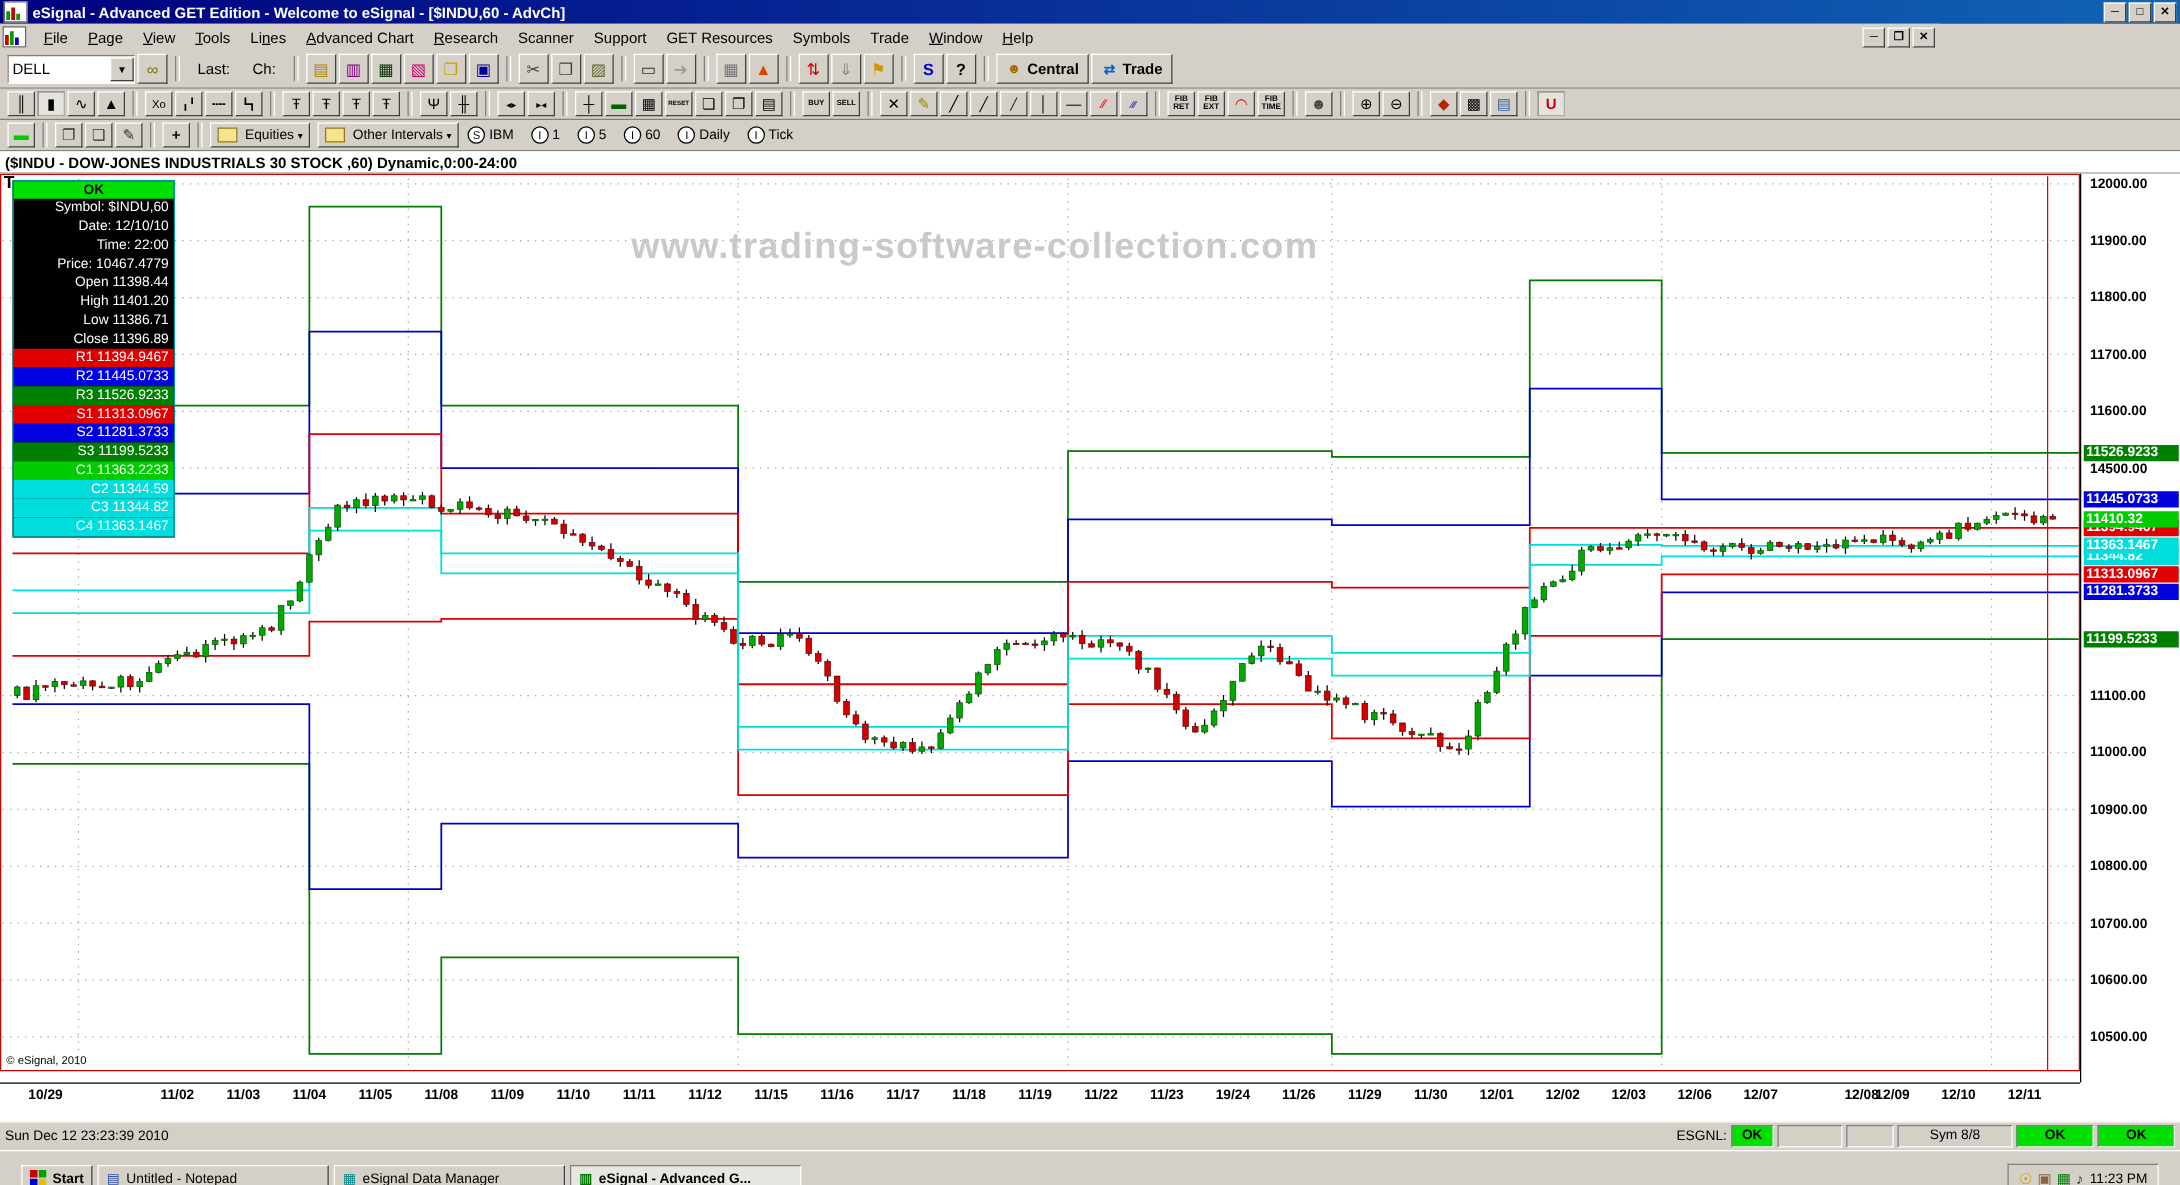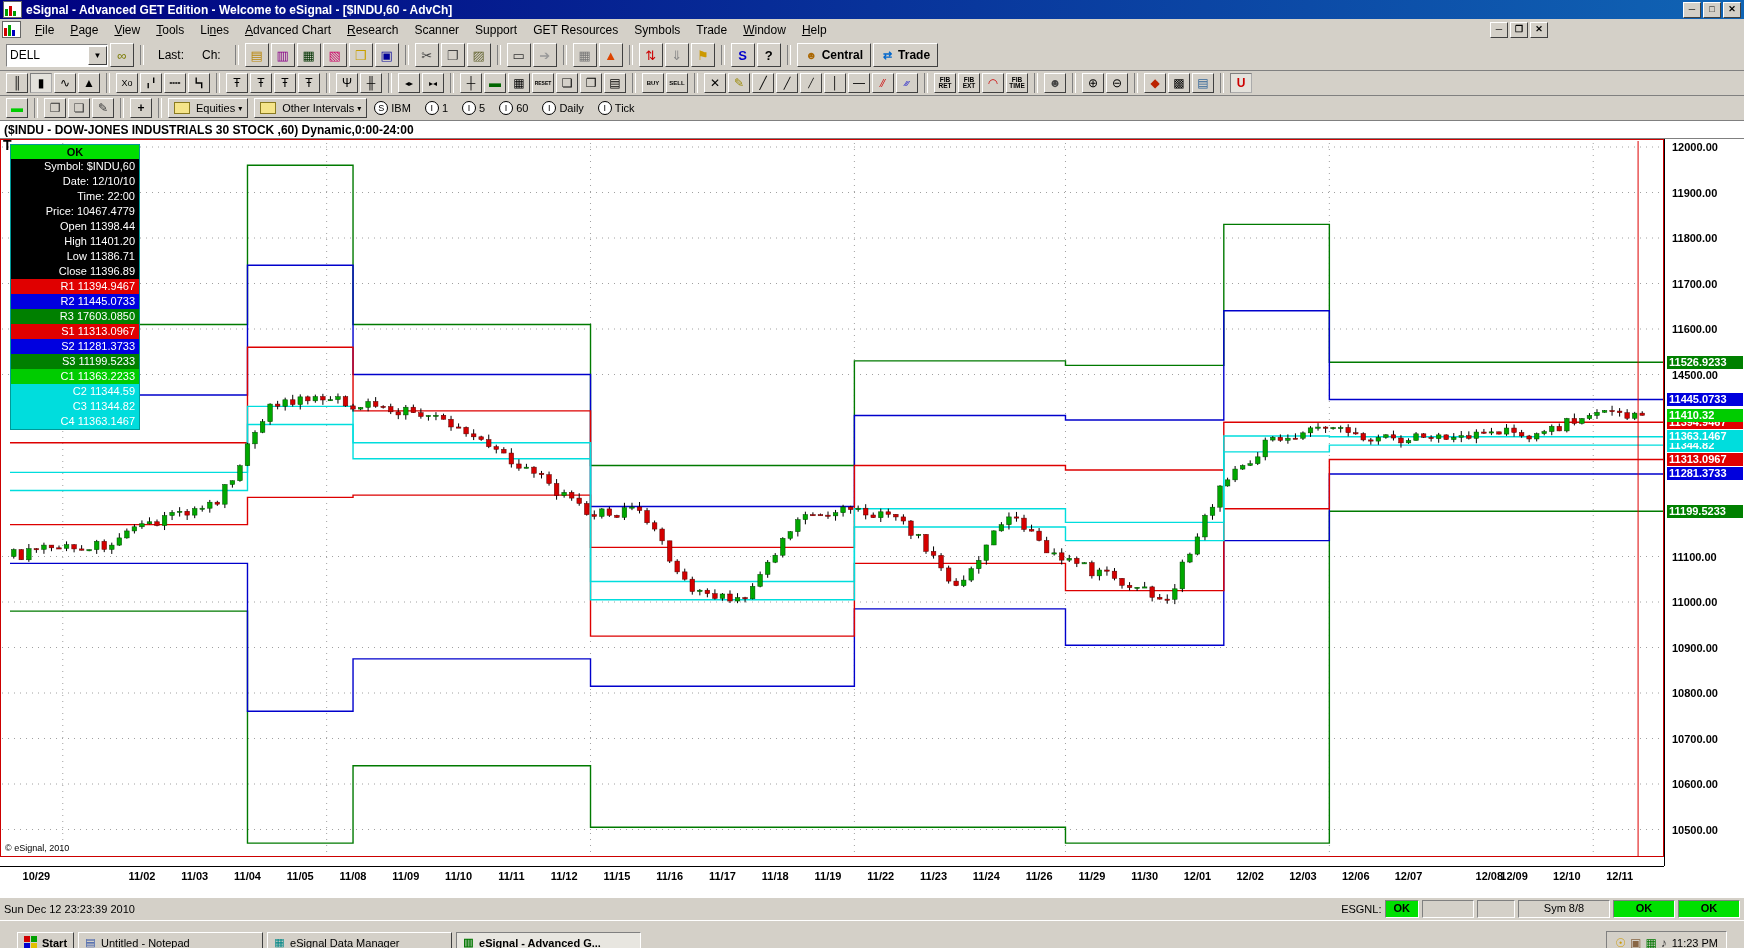--- a/index.html
+++ b/index.html
@@ -889,37 +889,38 @@
         <line x1="1627.152073732719" x2="1627.152073732719" y1="270.14779609910096" y2="281.0060415674648" stroke="#000" stroke-width="1"></line>
         <rect x="1624.852073732719" y="273.69855920771596" width="4.6" height="5.564286594679231" fill="#d40000" stroke="#550000" stroke-width="0.5"></rect>
         <line x1="1634.6912442396313" x2="1634.6912442396313" y1="272.88512744124614" y2="281.05762971073256" stroke="#000" stroke-width="1"></line>
         <rect x="1632.3912442396313" y="274.1395153316814" width="4.6" height="5.123330470713768" fill="#00a800" stroke="#004400" stroke-width="0.5"></rect>
         <line x1="1642.2304147465436" x2="1642.2304147465436" y1="272.2373127377426" y2="276.5268421491849" stroke="#000" stroke-width="1"></line>
         <rect x="1639.9304147465436" y="274.1395153316814" width="4.6" height="2.1648846683187344" fill="#d40000" stroke="#550000" stroke-width="0.5"></rect>
       </g>
       <line x1="1638.083870967742" y1="2" x2="1638.083870967742" y2="717" stroke="#dd0000" stroke-width="1"></line>
       <rect x="0.5" y="0.5" width="1663" height="717" fill="none" stroke="#cc0000" stroke-width="1"></rect>
     </svg>
+  <div class="abs watermark">www.trading-software-collection.com</div>
   <div class="abs corner-letter">T</div>
   <div class="abs copyright">© eSignal, 2010</div>
 
   <div class="abs tipbox">
     <div class="hdr">OK</div>
     <div id="tip-rows">
         <div class="tiprow">Symbol: $INDU,60</div>
         <div class="tiprow">Date: 12/10/10</div>
         <div class="tiprow">Time: 22:00</div>
         <div class="tiprow">Price: 10467.4779</div>
         <div class="tiprow">Open 11398.44</div>
         <div class="tiprow">High 11401.20</div>
         <div class="tiprow">Low 11386.71</div>
         <div class="tiprow">Close 11396.89</div>
         <div class="tiprow" style="background: rgb(224, 0, 0); color: rgb(255, 255, 255);">R1 11394.9467</div>
         <div class="tiprow" style="background: rgb(0, 0, 224); color: rgb(255, 255, 255);">R2 11445.0733</div>
-        <div class="tiprow" style="background: rgb(0, 128, 0); color: rgb(255, 255, 255);">R3 17603.0850</div>
+        <div class="tiprow" style="background: rgb(0, 128, 0); color: rgb(255, 255, 255);">R3 11526.9233</div>
         <div class="tiprow" style="background: rgb(224, 0, 0); color: rgb(255, 255, 255);">S1 11313.0967</div>
         <div class="tiprow" style="background: rgb(0, 0, 224); color: rgb(255, 255, 255);">S2 11281.3733</div>
         <div class="tiprow" style="background: rgb(0, 128, 0); color: rgb(255, 255, 255);">S3 11199.5233</div>
         <div class="tiprow" style="background: rgb(0, 204, 0); color: rgb(255, 255, 255);">C1 11363.2233</div>
         <div class="tiprow" style="background: rgb(0, 221, 221); color: rgb(255, 255, 255);">C2 11344.59</div>
         <div class="tiprow" style="background: rgb(0, 221, 221); color: rgb(255, 255, 255);">C3 11344.82</div>
         <div class="tiprow" style="background: rgb(0, 221, 221); color: rgb(255, 255, 255);">C4 11363.1467</div>
       </div>
   </div>
 
@@ -959,21 +960,21 @@
       <div class="dlabel" style="left: 458.581px;">11/10</div>
       <div class="dlabel" style="left: 511.355px;">11/11</div>
       <div class="dlabel" style="left: 564.129px;">11/12</div>
       <div class="dlabel" style="left: 616.903px;">11/15</div>
       <div class="dlabel" style="left: 669.677px;">11/16</div>
       <div class="dlabel" style="left: 722.452px;">11/17</div>
       <div class="dlabel" style="left: 775.226px;">11/18</div>
       <div class="dlabel" style="left: 828px;">11/19</div>
       <div class="dlabel" style="left: 880.774px;">11/22</div>
       <div class="dlabel" style="left: 933.548px;">11/23</div>
-      <div class="dlabel" style="left: 986.323px;">11/24</div>
+      <div class="dlabel" style="left: 986.323px;">19/24</div>
       <div class="dlabel" style="left: 1039.1px;">11/26</div>
       <div class="dlabel" style="left: 1091.87px;">11/29</div>
       <div class="dlabel" style="left: 1144.65px;">11/30</div>
       <div class="dlabel" style="left: 1197.42px;">12/01</div>
       <div class="dlabel" style="left: 1250.19px;">12/02</div>
       <div class="dlabel" style="left: 1302.97px;">12/03</div>
       <div class="dlabel" style="left: 1355.74px;">12/06</div>
       <div class="dlabel" style="left: 1408.52px;">12/07</div>
       <div class="dlabel" style="left: 1461.29px; margin-left: 28px;">12/08</div>
       <div class="dlabel" style="left: 1514.06px;">12/09</div>

